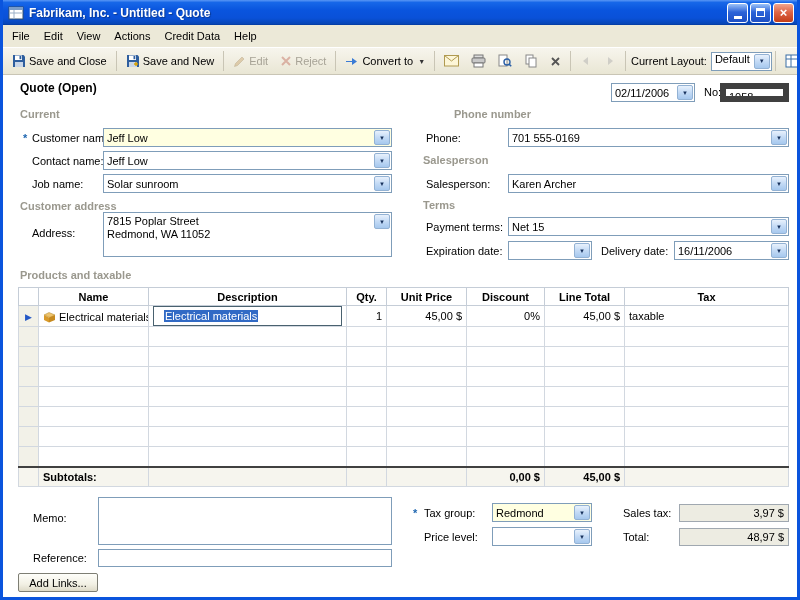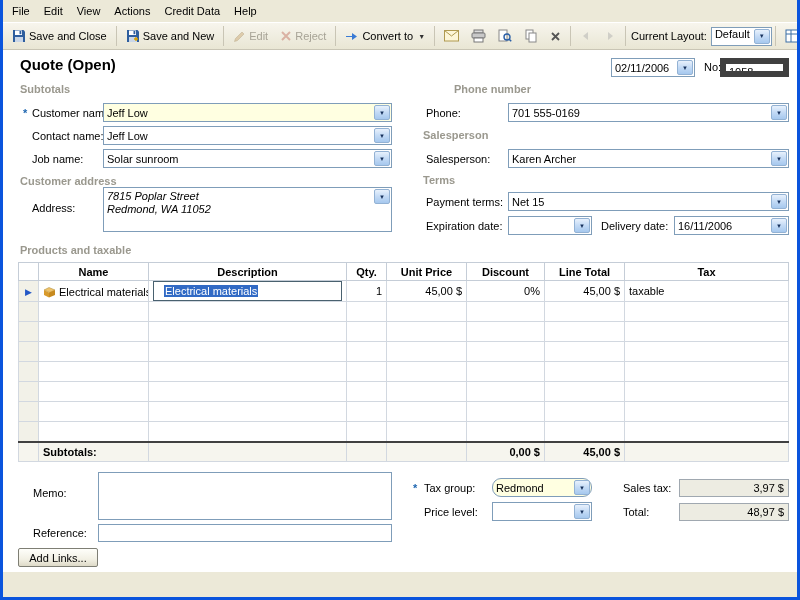--- a/index.html
+++ b/index.html
@@ -29,21 +29,21 @@
   .tbtn.disabled{color:#A7A396;}
   .tbtn.disabled .ticon{opacity:.45;}
   .tsep{width:1px;height:20px;background:#C9C5B5;margin:0 3px;flex:0 0 auto;}
   .ticon{display:inline-flex;}
   .ticon svg{display:block;}
   .dd-arr{font-size:7px;color:#333;margin-left:2px;}
   .tlabel{margin:0 4px 0 2px;}
   .combo-inline{display:inline-flex;width:104px;height:19px;border:1px solid #7F9DB9;background:#fff;}
   
   .content{position:relative;background:#fff;height:522px;width:794px;}
-  .page-title{position:absolute;left:17px;top:6px;font-size:15px;font-weight:bold;}
+  .page-title{position:absolute;left:17px;top:6px;font-size:12px;font-weight:bold;}
   .sec{position:absolute;font-weight:bold;color:#9A988E;}
   .lbl{position:absolute;white-space:nowrap;}
   .req{position:absolute;color:#1E66B0;font-weight:bold;}
   .combo{position:absolute;height:19px;border:1px solid #7F9DB9;background:#fff;display:flex;align-items:center;}
   .combo.req-bg{background:var(--required-field-bg);}
   .combo-text{flex:1;padding:0 3px;white-space:nowrap;overflow:hidden;}
   .combo-btn{width:16px;height:15px;margin:1px;border:1px solid #93B2D4;border-radius:2px;background:linear-gradient(#E8F1FC,#C3DAF5 50%,#A6C8EE);display:flex;align-items:center;justify-content:center;flex:0 0 auto;}
   .combo-btn .arr{font-size:6px;color:#17315C;line-height:1;}
   .addr-box{align-items:flex-start;}
   .addr-lines{flex:1;padding:2px 3px;line-height:13px;}
@@ -64,20 +64,41 @@
   td.desc-td{padding:0;}
   .editcell{height:20px;border:1px solid #49616F;background:#fff;display:flex;align-items:center;padding-left:10px;}
   .seltext{background:var(--selection-blue);color:#fff;padding:0 1px;}
   tr.gsub td{border-top:2px solid #404040;font-weight:bold;background:#F6F5EE;}
 </style>
 </head>
 <body>
 
 <div class="window">
 
+  <div class="titlebar">
+    <span class="ticon">
+      <svg width="16" height="16" viewBox="0 0 16 16">
+          <rect x="1" y="2" width="14" height="12" fill="#fff" stroke="#334E6B"></rect>
+          <rect x="1" y="2" width="14" height="3" fill="#7A9CC8"></rect>
+          <path d="M1 8h14M6 5v9" stroke="#9AAFC6" fill="none"></path>
+        </svg>
+    </span>
+    <span class="title-text">Fabrikam, Inc. - Untitled - Quote</span>
+    <div class="win-controls">
+      <div class="win-btn minb">
+          <div class="min-glyph"></div>
+        </div>
+      <div class="win-btn maxb">
+          <div class="max-glyph"></div>
+        </div>
+      <div class="win-btn closeb">
+          <span>×</span>
+        </div>
+    </div>
+  </div>
 
   <div class="menubar">
     <span class="menu-item">File</span>
     <span class="menu-item">Edit</span>
     <span class="menu-item">View</span>
     <span class="menu-item">Actions</span>
     <span class="menu-item">Credit Data</span>
     <span class="menu-item">Help</span>
   </div>
 
@@ -215,21 +236,21 @@
 
     <div class="combo" style="left:608px;top:8px;width:84px;">
       <span class="combo-text">02/11/2006</span>
       <span class="combo-btn">
           <span class="arr">▼</span>
         </span>
     </div>
     <span class="lbl" style="left:701px;top:11px;">No:</span>
     <div class="textbox" style="left:717px;top:8px;width:69px;"><span>1058</span></div>
 
-    <span class="sec" style="left:17px;top:33px;">Subtotals</span>
+    <span class="sec" style="left:17px;top:33px;">Current</span>
     <span class="sec" style="left:420px;top:33px;margin-left:31px;">Phone number</span>
     <span class="sec" style="left:420px;top:79px;">Salesperson</span>
     <span class="sec" style="left:17px;top:125px;">Customer address</span>
     <span class="sec" style="left:420px;top:124px;">Terms</span>
     <span class="sec" style="left:17px;top:194px;">Products and taxable</span>
 
     <span class="req" style="left:20px;top:57px;">*</span>
     <span class="lbl" style="left:29px;top:57px;">Customer name:</span>
     <div class="combo req-bg" style="left:100px;top:53px;width:289px;">
       <span class="combo-text">Jeff Low</span>
@@ -248,21 +269,21 @@
 
     <span class="lbl" style="left:29px;top:103px;">Job name:</span>
     <div class="combo" style="left:100px;top:99px;width:289px;">
       <span class="combo-text">Solar sunroom</span>
       <span class="combo-btn">
           <span class="arr">▼</span>
         </span>
     </div>
 
     <span class="lbl" style="left:29px;top:152px;">Address:</span>
-    <div class="combo addr-box" style="left:100px;top:137px;width:289px;height:45px;font-style:italic;">
+    <div class="combo addr-box" style="left:100px;top:137px;width:289px;height:45px;">
       <div class="addr-lines">
         <div>7815 Poplar Street</div>
         <div>Redmond, WA 11052</div>
       </div>
       <span class="combo-btn">
           <span class="arr">▼</span>
         </span>
     </div>
 
     <span class="lbl" style="left:423px;top:57px;">Phone:</span>
@@ -436,21 +457,21 @@
 
     <span class="lbl" style="left:30px;top:477px;">Reference:</span>
     <input class="ref" style="left: 95px; top: 474px; width: 294px;">
 
     <div class="xpbtn" style="left:15px;top:498px;width:80px;height:19px;text-align:right;">
         <span>Add Links...</span>
       </div>
 
     <span class="req" style="left:410px;top:432px;">*</span>
     <span class="lbl" style="left:421px;top:432px;">Tax group:</span>
-    <div class="combo req-bg" style="left:489px;top:428px;width:100px;border-radius:9px;">
+    <div class="combo req-bg" style="left:489px;top:428px;width:100px;">
       <span class="combo-text">Redmond</span>
       <span class="combo-btn">
           <span class="arr">▼</span>
         </span>
     </div>
 
     <span class="lbl" style="left:421px;top:456px;">Price level:</span>
     <div class="combo" style="left:489px;top:452px;width:100px;">
       <span class="combo-text"></span>
       <span class="combo-btn">

